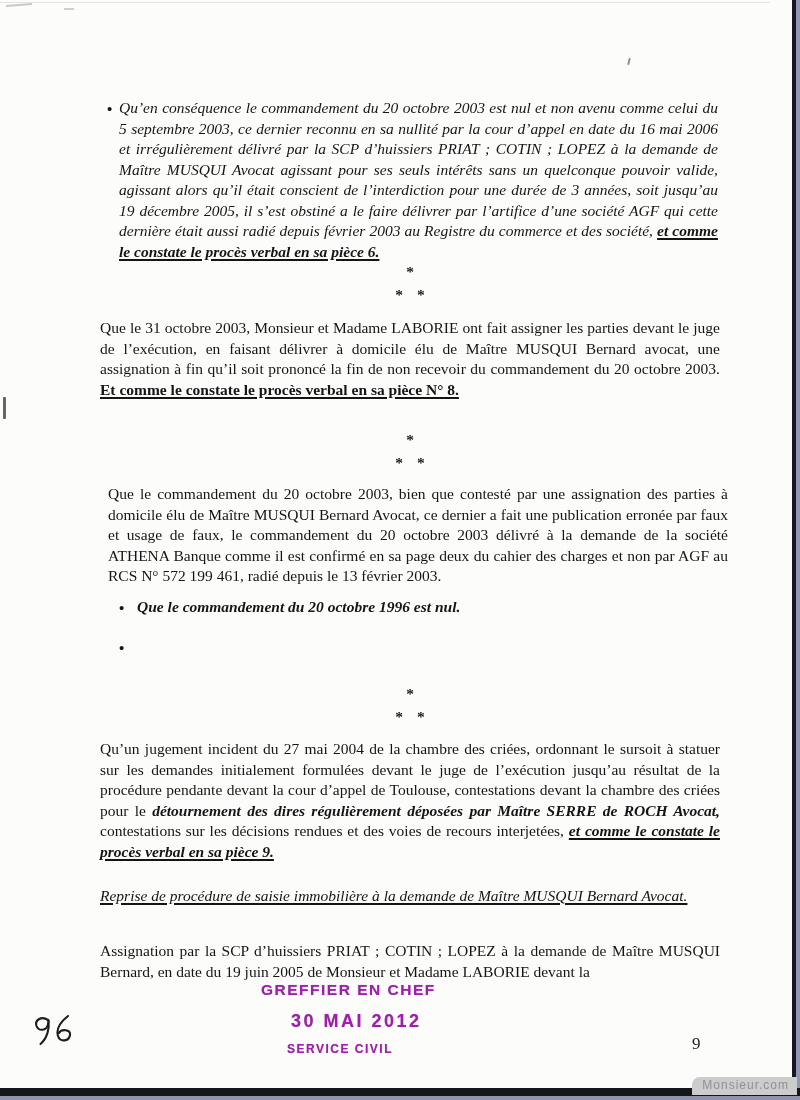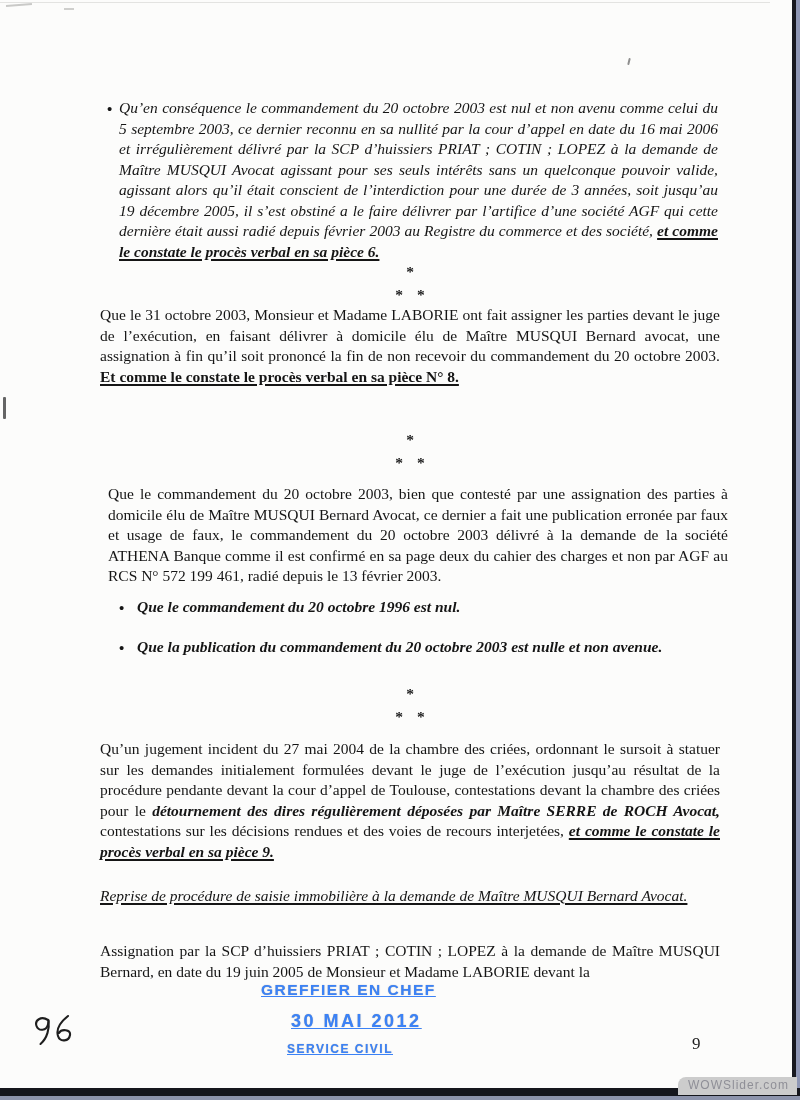--- a/index.html
+++ b/index.html
@@ -50,24 +50,23 @@
     line-height: 23px;
     font-weight: normal;
     font-style: italic;
   }
 
   
   .stamp-line {
     position: absolute;
     font-family: "Liberation Sans", sans-serif;
     font-weight: bold;
-    color: #3b82f6;
+    color: #a21caf;
     text-shadow: 0 0 1px rgba(90,90,92,0.55);
     white-space: nowrap;
-    text-decoration: underline;
   }
   .stamp-1 { font-size: 15.5px; letter-spacing: 1.5px; }
   .stamp-2 { font-size: 18px;   letter-spacing: 2.5px; }
   .stamp-3 { font-size: 12px;   letter-spacing: 1.5px; }
 
   .page-number {
     position: absolute;
     font-size: 17px;
     color: #1d1d1d;
   }
@@ -118,42 +117,39 @@
   <span class="bullet-marker" style="left:107px; top:99px;">•</span>
   <div class="para italic" style="left:119px; top:98px; width:599px;">
     <span>Qu’en conséquence le commandement du 20 octobre 2003 est nul et non avenu comme celui du 5 septembre 2003, ce dernier reconnu en sa nullité par la cour d’appel en date du 16 mai 2006 et irrégulièrement délivré par la SCP d’huissiers PRIAT ; COTIN ; LOPEZ à la demande de Maître MUSQUI Avocat agissant pour ses seuls intérêts sans un quelconque pouvoir valide, agissant alors qu’il était conscient de l’interdiction pour une durée de 3 années, soit jusqu’au 19 décembre 2005, il s’est obstiné a le faire délivrer par l’artifice d’une société AGF qui cette dernière était aussi radié depuis février 2003 au Registre du commerce et des société, </span><span class="bold u">et comme le constate le procès verbal en sa pièce 6.</span>
   </div>
 
   <div class="separator" style="top:260px;">
     <div>*</div>
     <div class="pair">* *</div>
   </div>
 
-  <div class="para" style="left:100px; top:305px; width:620px;">
+  <div class="para" style="left:100px; top:318px; width:620px;">
     <span>Que le 31 octobre 2003, Monsieur et Madame LABORIE ont fait assigner les parties devant le juge de l’exécution, en faisant délivrer à domicile élu de Maître MUSQUI Bernard avocat, une assignation à fin qu’il soit prononcé la fin de non recevoir du commandement du 20 octobre 2003. </span><span class="bold u">Et comme le constate le procès verbal en sa pièce N° 8.</span>
   </div>
 
   <div class="separator" style="top:428px;">
     <div>*</div>
     <div class="pair">* *</div>
   </div>
 
   <div class="para" style="left:100px; top:484px; width:620px;margin-left:8px;">
     <span>Que le commandement du 20 octobre 2003, bien que contesté par une assignation des parties à domicile élu de Maître MUSQUI Bernard Avocat, ce dernier a fait une publication erronée par faux et usage de faux, le commandement du 20 octobre 2003 délivré à la demande de la société ATHENA Banque comme il est confirmé en sa page deux du cahier des charges et non par AGF au RCS N° 572 199 461, radié depuis le 13 février 2003.</span>
   </div>
 
   <span class="bullet-marker" style="left:119px; top:598px;">•</span>
   <div class="para bold italic" style="left:137px; top:597px; width:581px;">
     <span>Que le commandement du 20 octobre 1996 est nul.</span>
   </div>
 
   <span class="bullet-marker" style="left:119px; top:638px;">•</span>
-  <div class="para bold italic" style="left:137px; top:637px; width:581px;">
-    <span>Que la publication du commandement du 20 octobre 2003 est nulle et non avenue.</span>
-  </div>
 
   <div class="separator" style="top:682px;">
     <div>*</div>
     <div class="pair">* *</div>
   </div>
 
   <div class="para" style="left:100px; top:739px; width:620px;">
     <span>Qu’un jugement incident du 27 mai 2004 de la chambre des criées, ordonnant le sursoit à statuer sur les demandes initialement formulées devant le juge de l’exécution jusqu’au résultat de la procédure pendante devant la cour d’appel de Toulouse, contestations devant la chambre des criées pour le </span><span class="bold italic">détournement des dires régulièrement déposées par Maître SERRE de ROCH Avocat,</span><span> contestations sur les décisions rendues et des voies de recours interjetées, </span><span class="bold italic u">et comme le constate le procès verbal en sa pièce 9.</span>
   </div>
 
@@ -179,15 +175,15 @@
     </svg>
   </div>
 
   <div class="page-number" style="left:692px; top:1034px;">9</div>
 
   <div class="edge-right-blue"></div>
   <div class="edge-right-black"></div>
   <div class="edge-bottom-black"></div>
   <div class="edge-bottom-blue"></div>
 
-  <a class="watermark" href="#">WOWSlider.com</a>
+  <a class="watermark" href="#">Monsieur.com</a>
 
 </div>
 
 </body></html>

